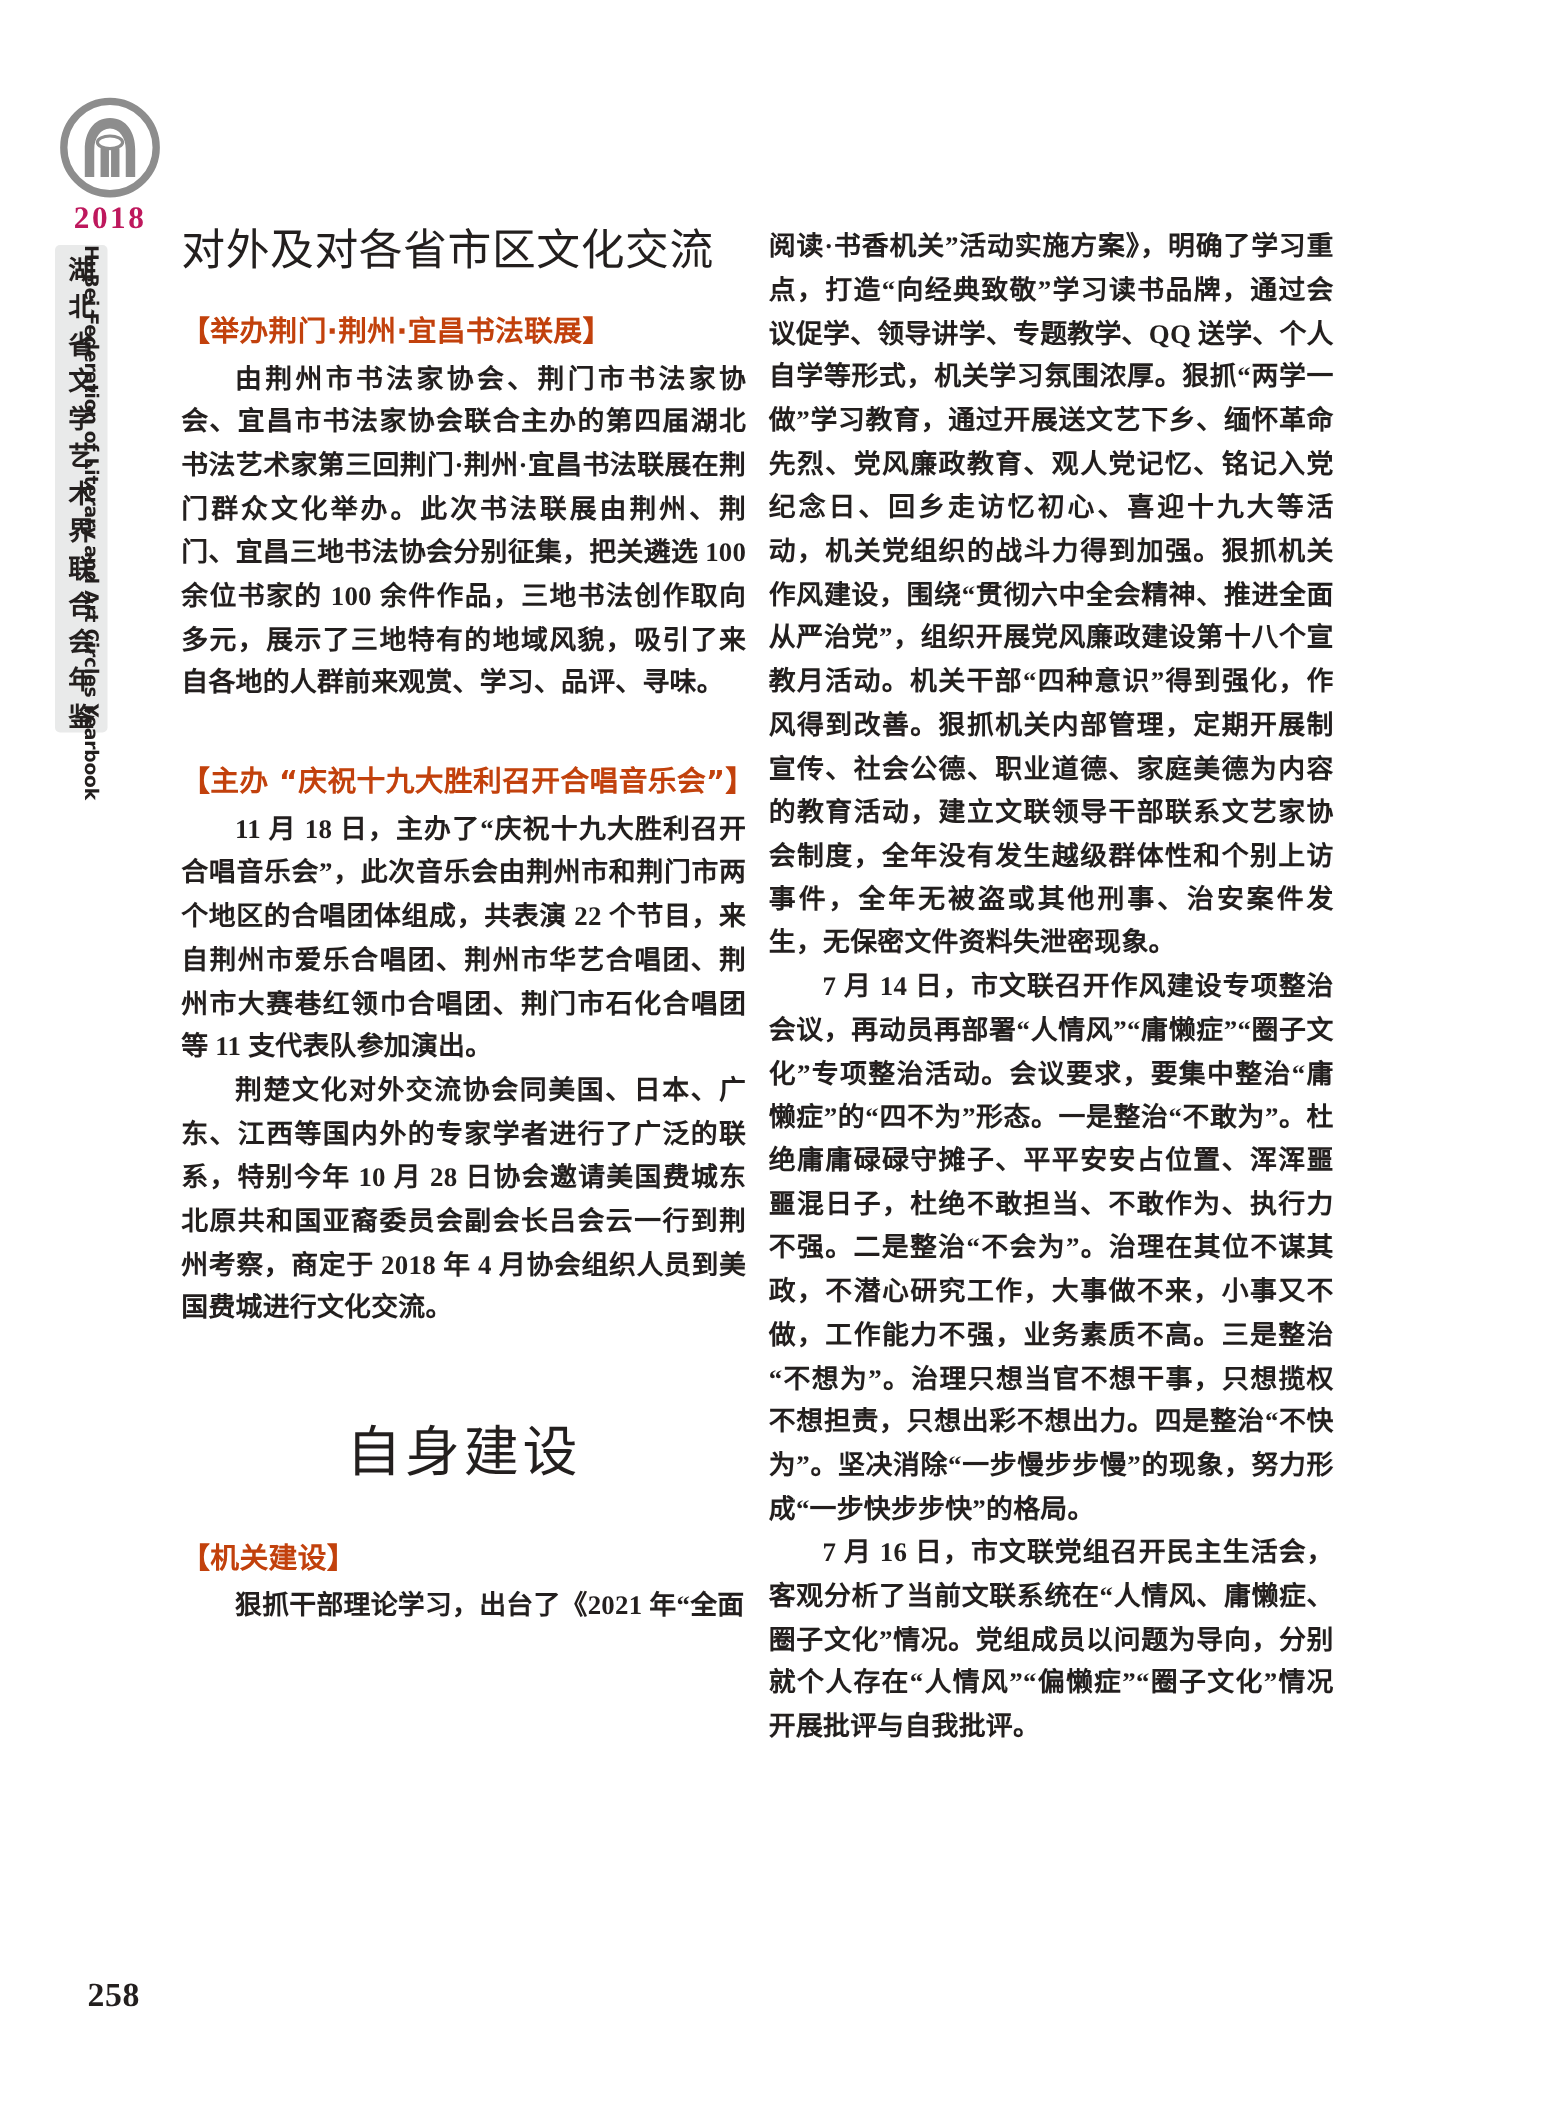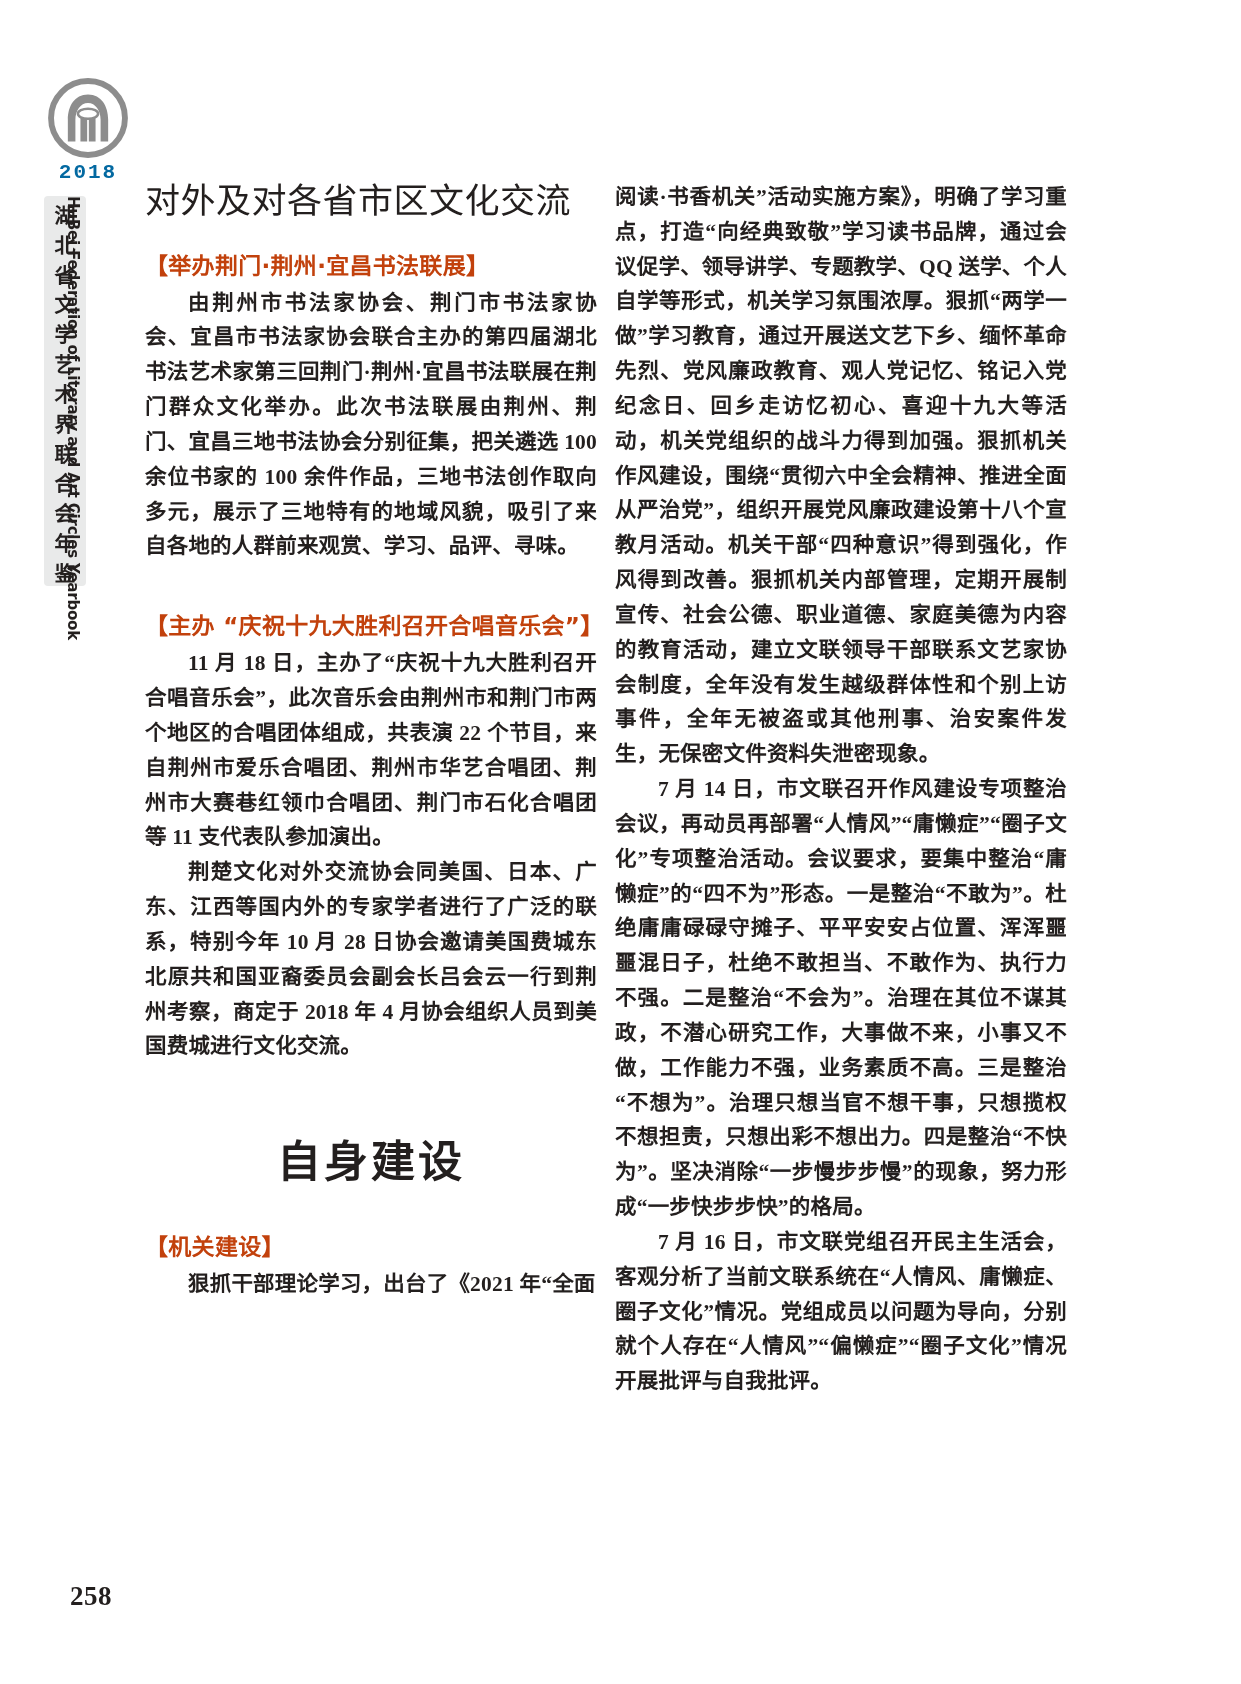--- a/index.html
+++ b/index.html
@@ -33,25 +33,25 @@
     text-align: center;
   }
   .logo-mark {
     width: 84px;
     height: 84px;
     margin: 0 auto;
     display: block;
   }
   .logo-year {
     margin-top: 2px;
-    font-family: Liberation Mono, monospace;
-    font-weight: bold;
-    font-size: 21px;
+    font-family: Liberation Serif, serif;
+    font-weight: bold;
+    font-size: 25px;
     letter-spacing: 2px;
-    color: #0369a1;
+    color: #be185d;
     line-height: 1;
   }
 
   .spine {
     position: absolute;
     left: 44px;
     top: 196px;
     width: 42px;
     height: 390px;
     background: #e9eaea;
@@ -144,21 +144,21 @@
     letter-spacing: 0.2px;
     margin: 0;
     text-indent: 2em;
     color: #231f1e;
   }
   .para + .sec-head { margin-top: 45px; }
   .para + .para { margin-top: 0; }
 
   .big-head {
     font-family: "DejaVu Sans", sans-serif;
-    font-weight: bold;
+    font-weight: normal;
     font-size: 44px;
     letter-spacing: 3px;
     text-align: center;
     margin: 62px 0 40px 0;
     color: #231f1e;
   }
   .big-head + .sec-head { margin-top: 0; }
 </style>
 </head>
 <body>

